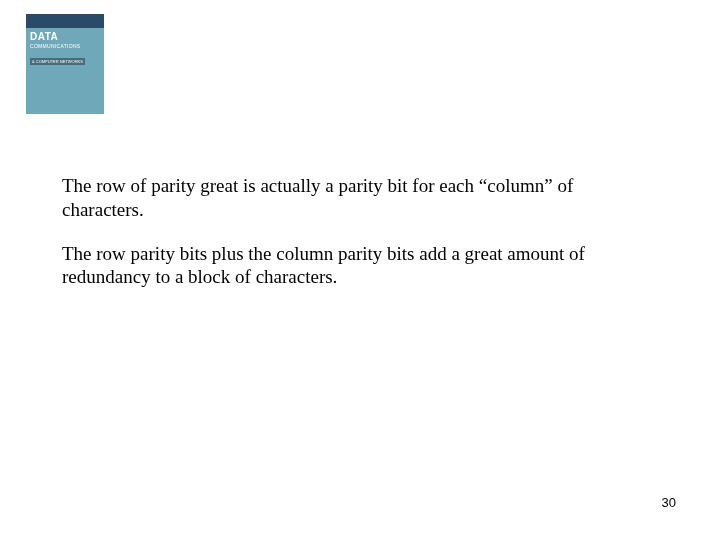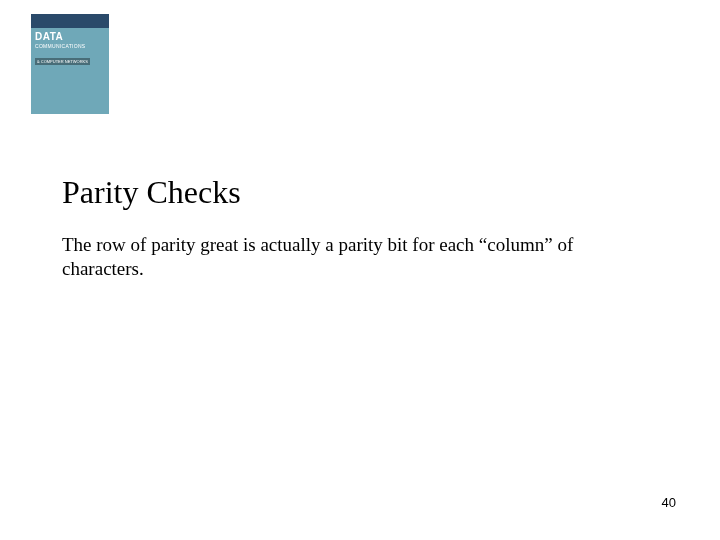--- a/index.html
+++ b/index.html
@@ -7,21 +7,22 @@
     width: 720px;
     height: 540px;
     background: #ffffff;
     font-family: Georgia, 'Times New Roman', serif;
     position: relative;
     overflow: hidden;
   }
   .header {
     display: flex;
     align-items: flex-end;
-    padding: 14px 0 0 31px;
+    padding: 14px 0 0 18px;
+    margin-left: 8px;
   }
   .book-cover {
     width: 78px;
     height: 100px;
     background: #6fa8b8;
     position: relative;
     flex-shrink: 0;
   }
   .book-cover .top-bar {
     position: absolute;
@@ -98,17 +99,17 @@
     <div class="top-bar"></div>
     <div class="text-area">
       <div class="data-title">DATA</div>
       <div class="subtitle1">COMMUNICATIONS</div>
       <div class="subtitle2">&amp; COMPUTER NETWORKS</div>
     </div>
   </div>
 </div>
 
 <div class="content">
-  <h1 class="slide-heading">Parity Checks</h1>
   <p class="body-text">The row of parity great is actually a parity bit for each “column” of characters.</p>
+  <p class="body-text">The row parity bits plus the column parity bits add a great amount of redundancy to a block of characters.</p>
 </div>
 
-<div class="page-number">40</div>
+<div class="page-number">30</div>
 
 </body></html>

